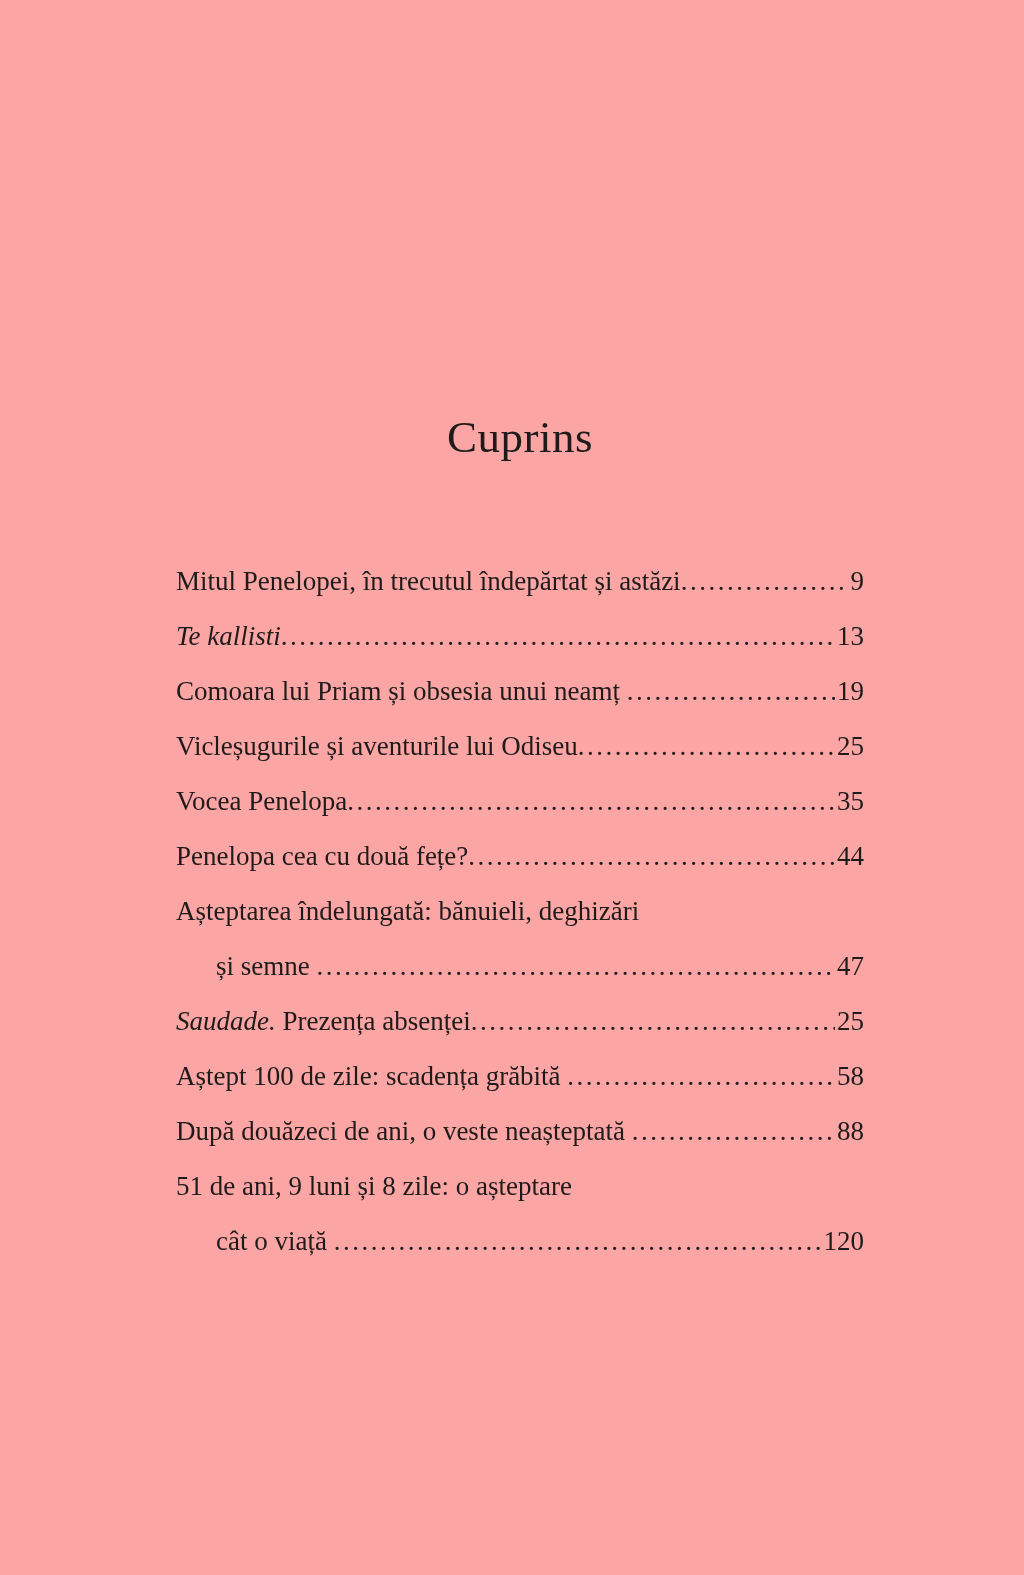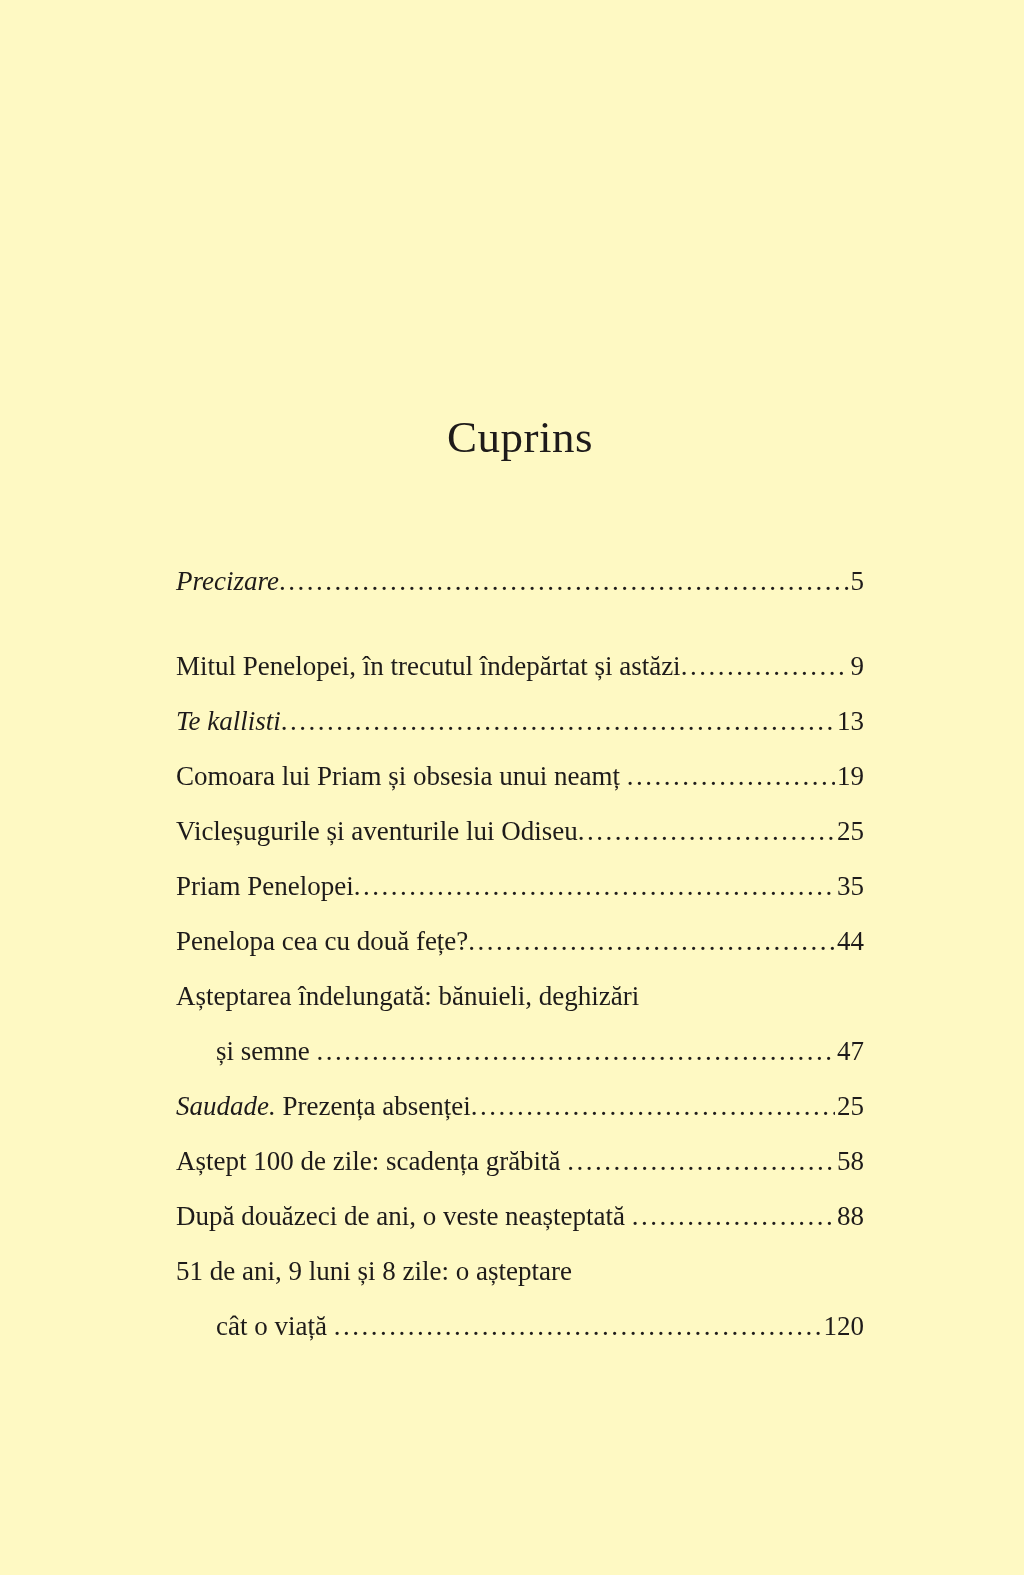--- a/index.html
+++ b/index.html
@@ -11,21 +11,21 @@
     height: 1575px;
     background: #ffffff;
     font-family: "Liberation Serif", "DejaVu Serif", serif;
     color: #1e1b1a;
     overflow: hidden;
   }
   .page {
     position: relative;
     width: 1024px;
     height: 1575px;
-    background: #fef9c3;
+    background: #fca5a5;
   }
   .content {
     position: absolute;
     left: 176px;
     top: 0;
     width: 688px;
   }
   .title {
     margin: 414px 0 0 0;
     text-align: center;
@@ -76,25 +76,20 @@
     padding-left: 40px;
   }
 </style>
 </head>
 <body>
 
 <div class="page">
   <div class="content">
     <h1 class="title">Cuprins</h1>
     <div class="toc" id="toc">
-        <div class="toc-row gap-after">
-          <span class="text"><span class="it">Precizare</span></span>
-          <span class="dots"></span>
-          <span class="pagenum">5</span>
-        </div>
         <div class="toc-row">
           <span class="text"><span>Mitul Penelopei, în trecutul îndepărtat și astăzi</span></span>
           <span class="dots"></span>
           <span class="pagenum">9</span>
         </div>
         <div class="toc-row">
           <span class="text"><span class="it">Te kallisti</span></span>
           <span class="dots"></span>
           <span class="pagenum">13</span>
         </div>
@@ -102,21 +97,21 @@
           <span class="text"><span>Comoara lui Priam și obsesia unui neamț&nbsp;</span></span>
           <span class="dots"></span>
           <span class="pagenum">19</span>
         </div>
         <div class="toc-row">
           <span class="text"><span>Vicleșugurile și aventurile lui Odiseu</span></span>
           <span class="dots"></span>
           <span class="pagenum">25</span>
         </div>
         <div class="toc-row">
-          <span class="text"><span>Priam Penelopei</span></span>
+          <span class="text"><span>Vocea Penelopa</span></span>
           <span class="dots"></span>
           <span class="pagenum">35</span>
         </div>
         <div class="toc-row">
           <span class="text"><span>Penelopa cea cu două fețe?</span></span>
           <span class="dots"></span>
           <span class="pagenum">44</span>
         </div>
         <div class="toc-row plain"><span class="text">Așteptarea îndelungată: bănuieli, deghizări</span></div>
         <div class="toc-row">

